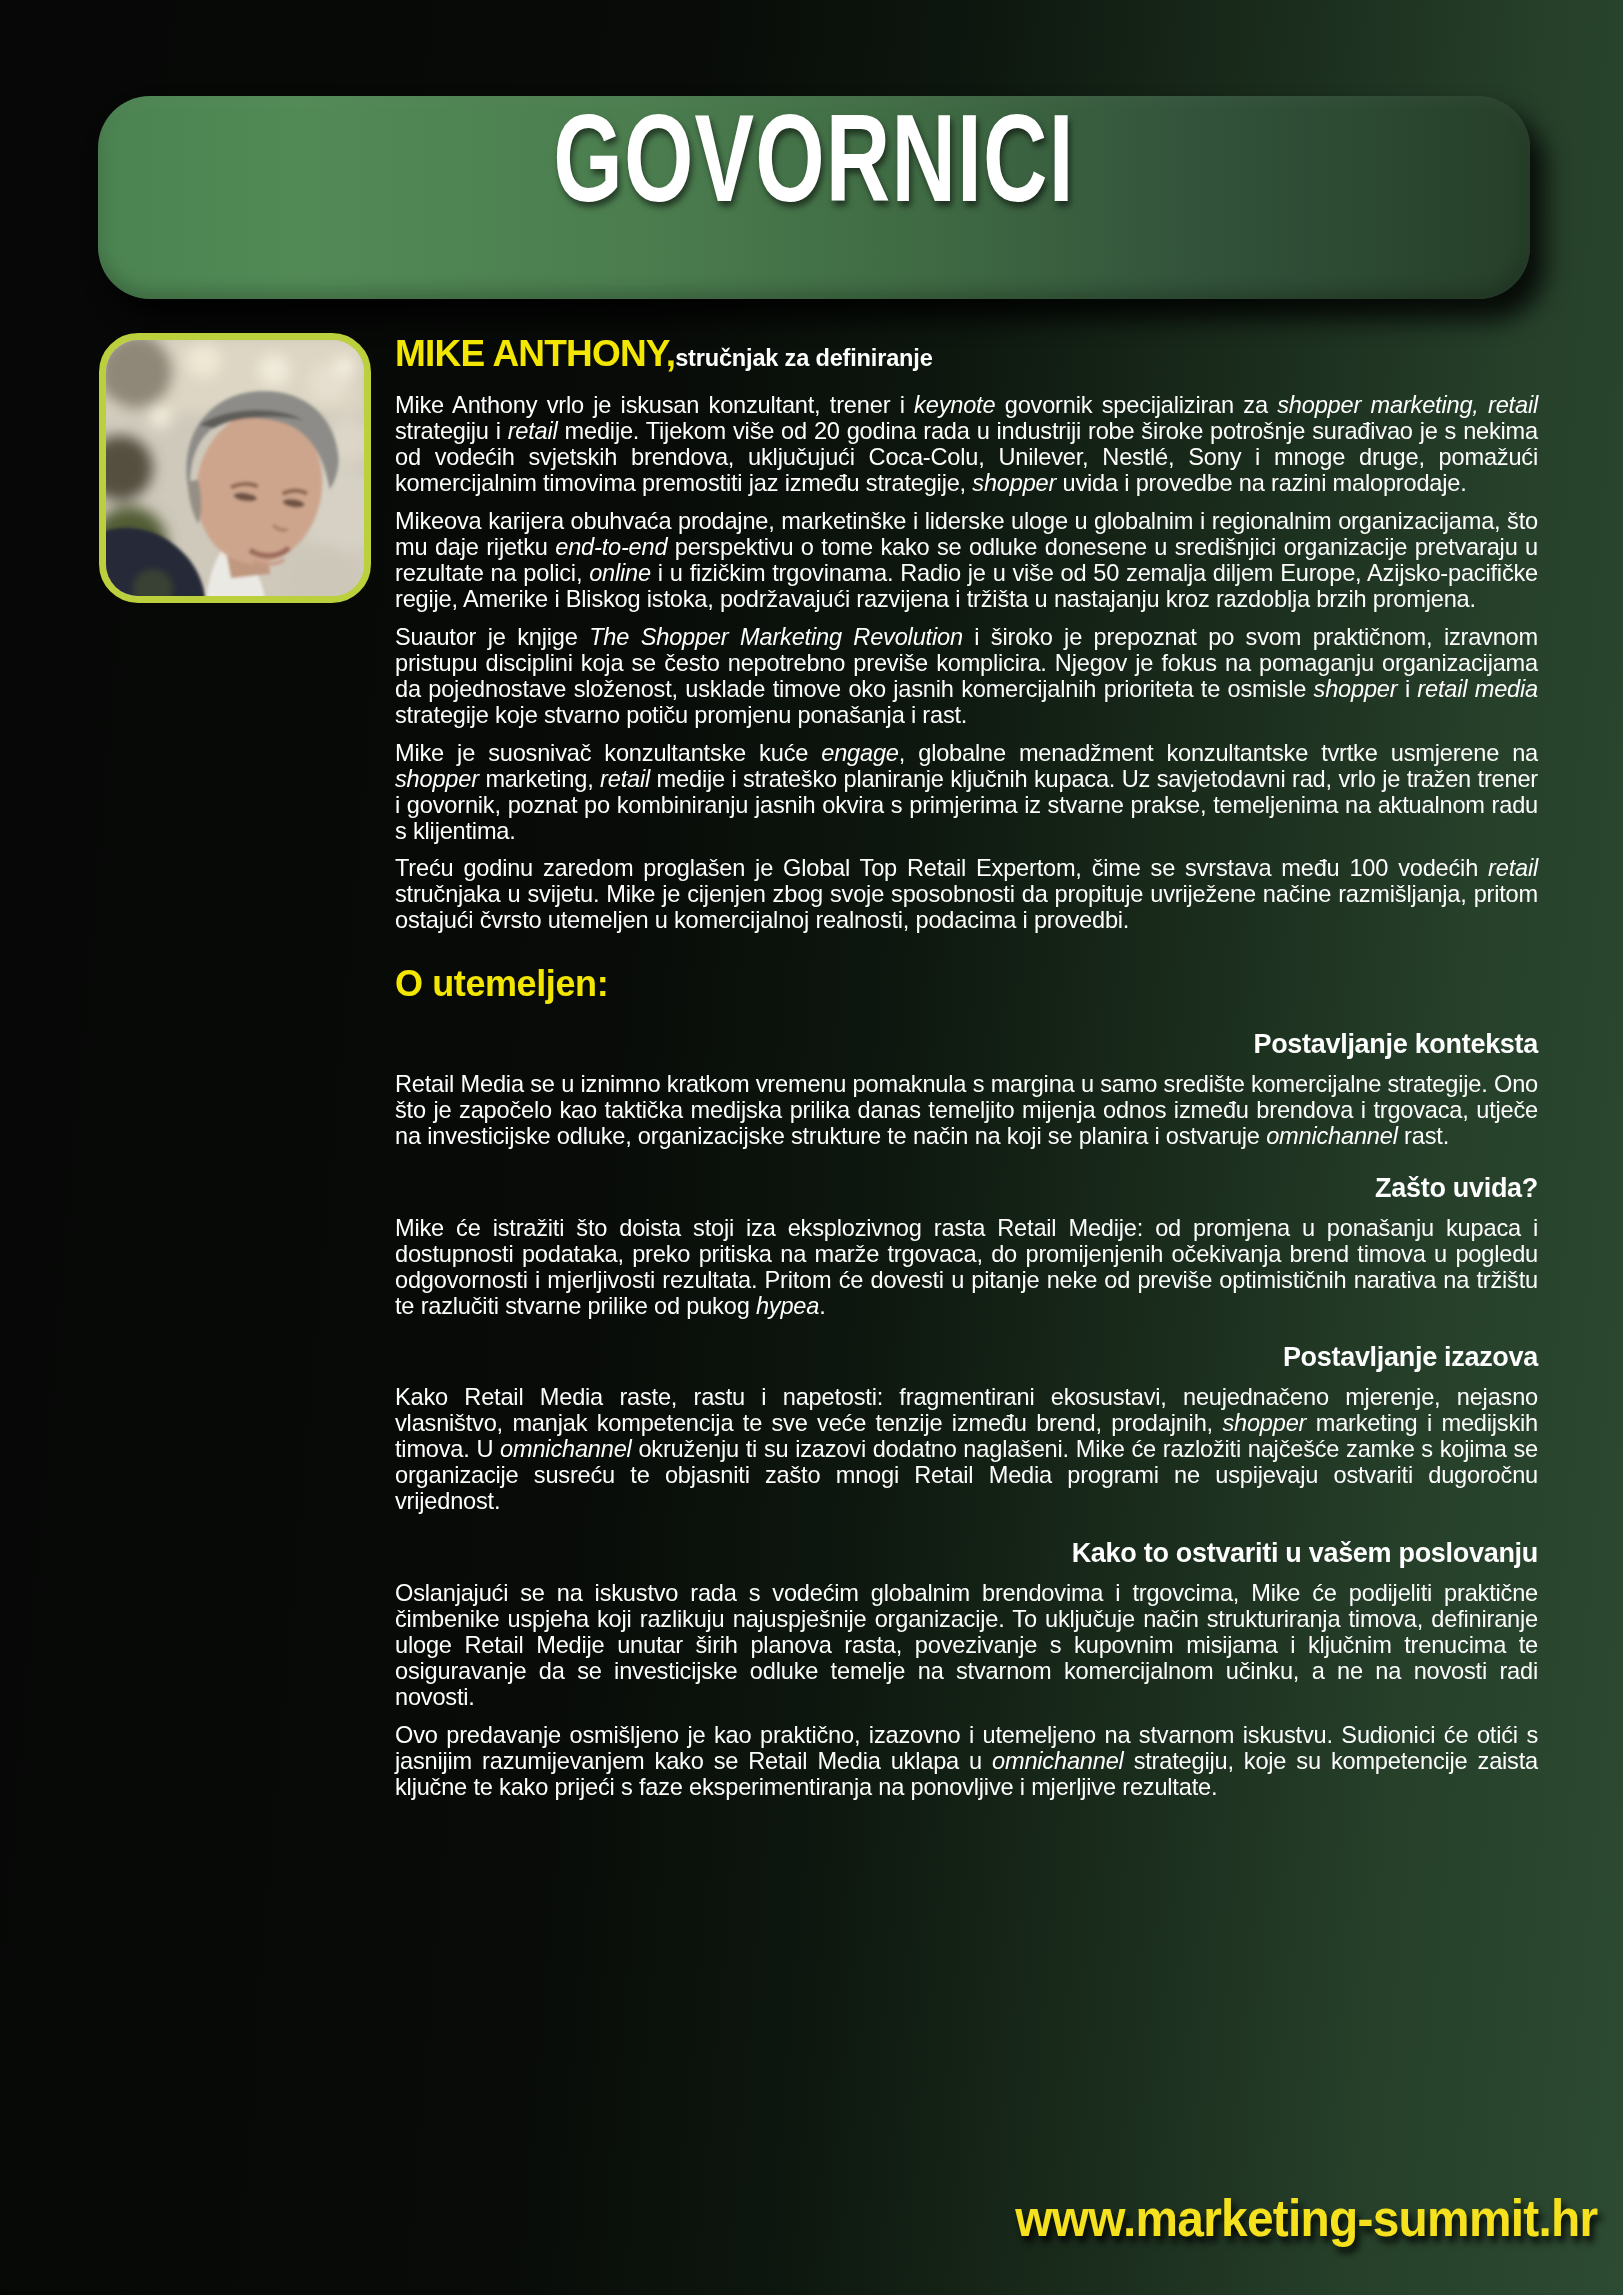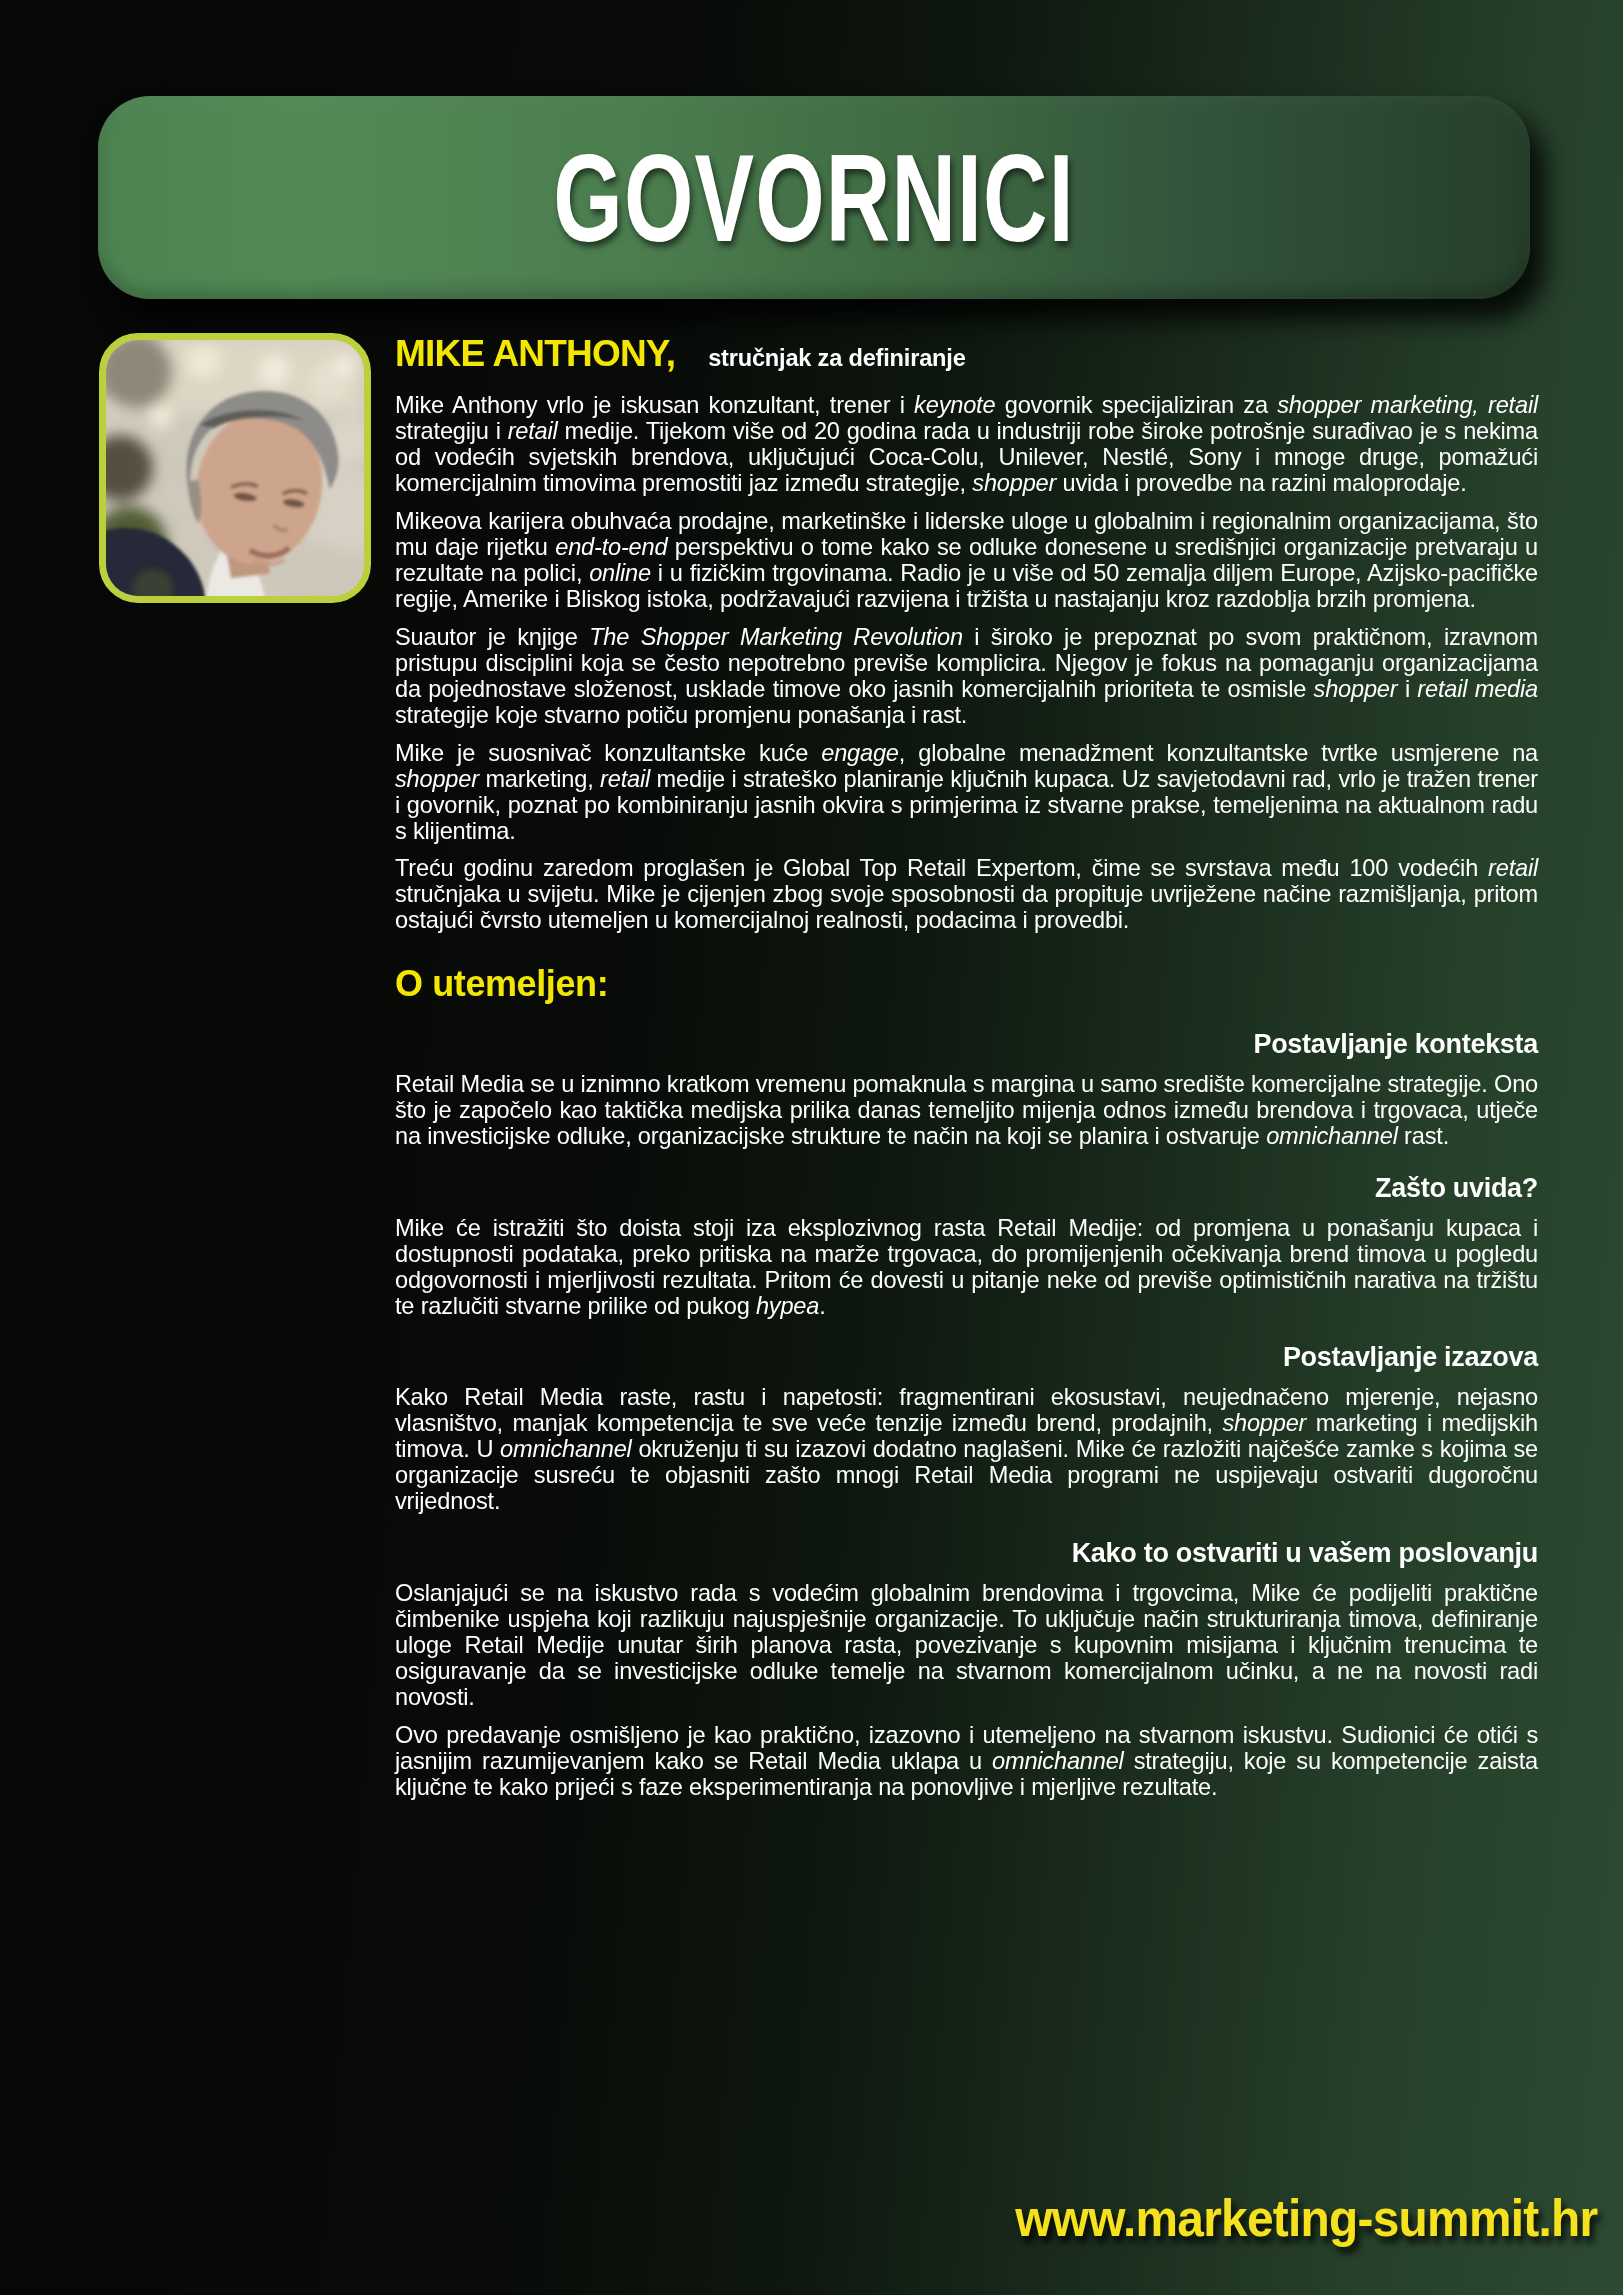--- a/index.html
+++ b/index.html
@@ -7,40 +7,40 @@
     position:relative; width:1623px; height:2295px; overflow:hidden;
     font-family:"Liberation Sans", sans-serif;
     background:linear-gradient(95deg,#060706 0%,#080b08 38%,#0e180f 55%,#1a2c1c 70%,#26402a 85%,#2d4a32 100%);
   }
   
   .banner {
     position:absolute; left:98px; top:96px; width:1432px; height:203px;
     border-radius:52px;
     background:linear-gradient(to right,#4c8451 0%,#528a56 14%,#4b7d4f 38%,#3f6a43 58%,#32523a 78%,#263f29 100%);
     box-shadow:12.6px 19px 25px 1.6px rgba(0,0,0,0.82), inset 0 4.7px 14px rgba(255,255,255,0.05), inset 0 -7.9px 17.3px rgba(0,0,0,0.22);
-    display:flex; align-items:center; justify-content:center;
+    display:flex; justify-content:center;
   }
   .banner-title {
     color:#ffffff; font-weight:bold; font-size:124px; line-height:1;
     transform:scaleX(0.72); letter-spacing:1.6px;
     text-shadow:3.1px 4.7px 7px rgba(0,0,0,0.55);
     white-space:nowrap;
   }
   
   .photo-frame {
     position:absolute; left:99px; top:333px; width:272px; height:270px;
     box-sizing:border-box; border:7.9px solid #bcd03d; border-radius:39px;
     overflow:hidden; background:#cfc8ba;
   }
   .photo-frame svg { display:block; width:100%; height:100%; }
   
   .content {
     position:absolute; left:395px; top:333px; width:1143px; color:#ffffff;
   }
-  .name-line { display:flex; align-items:baseline; gap:33px; margin:0 0 17.3px 0; white-space:nowrap; }
+  .name-line { display:flex; align-items:baseline; gap:0; margin:0 0 17.3px 0; white-space:nowrap; }
   .speaker-name { color:#f3e600; font-size:37px; font-weight:bold; letter-spacing:-0.8px; }
   .speaker-role { color:#ffffff; font-size:23.6px; font-weight:bold; letter-spacing:-0.2px; }
   p.body {
     font-size:23.6px; line-height:26px; margin:0 0 11.8px 0;
     text-align:justify; letter-spacing:-0.2px;
   }
   .about-heading { color:#f3e600; font-size:36px; font-weight:bold; margin:30px 0 15.7px 0; letter-spacing:-0.4px; }
   h3.sub { color:#ffffff; font-size:27px; font-weight:bold; margin:23.6px 0 11px 0; letter-spacing:-0.3px;text-align:right; }
   
   .url-row { position:absolute; left:0; top:2188px; width:1623px; text-align:right; }

